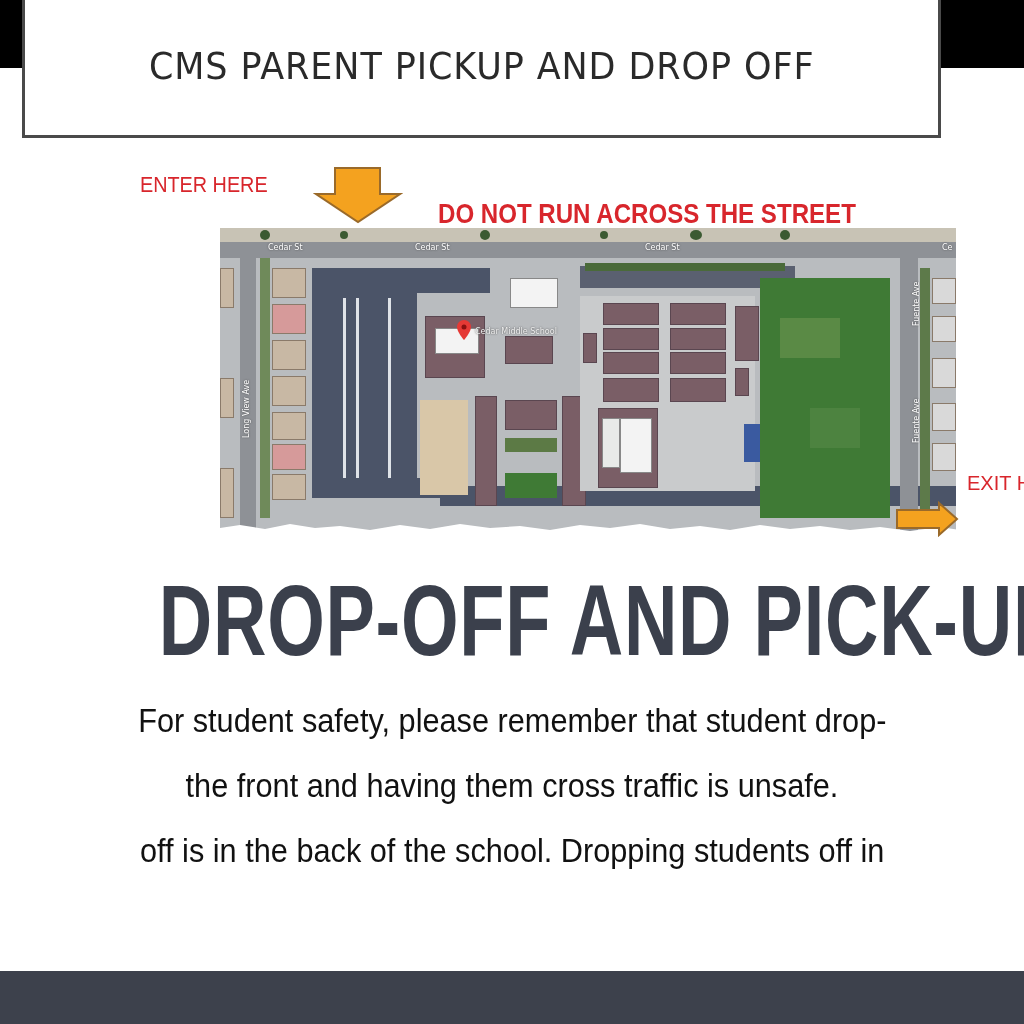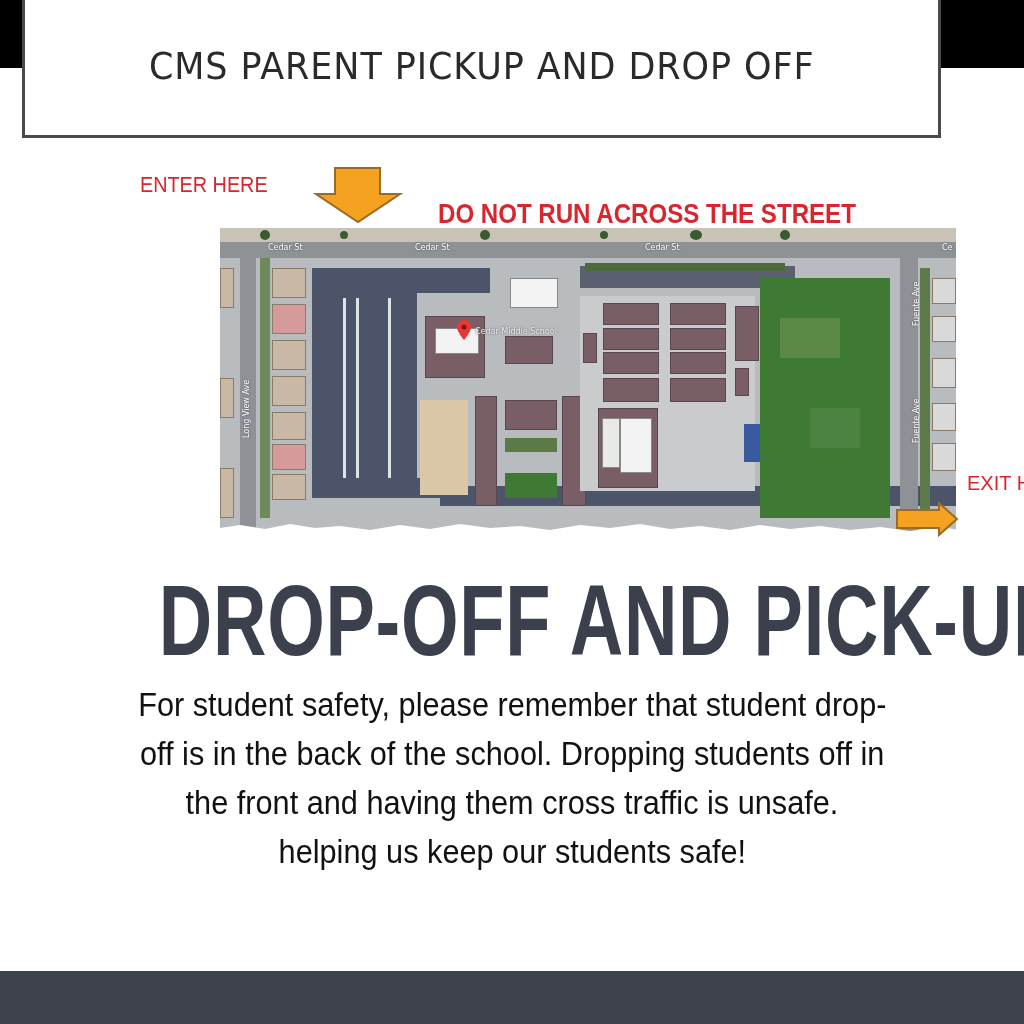--- a/index.html
+++ b/index.html
@@ -49,21 +49,21 @@
     position: absolute; left: 0; top: 570px; width: 1024px; text-align: center;
     font-family: "Liberation Sans", sans-serif; font-weight: bold; font-size: 100px;
     color: #3b404c; letter-spacing: 1px; line-height: 100px;
   }
   .heading span { display: inline-block; transform: scaleX(0.74); white-space: nowrap; }
 
   .body-text {
     position: absolute; left: 20px; top: 680px; width: 984px; text-align: center;
     font-family: "Liberation Sans", sans-serif; font-size: 33px; line-height: 49px; color: #111;
   }
-  .body-text p { margin: 0; }
+  .body-text p { margin: 16px; }
   .body-text span { display: inline-block; transform: scaleX(0.93); white-space: nowrap; }
 
   .bottom-band { position: absolute; left: 0; top: 971px; width: 1024px; height: 53px; background: #3d414c; }
 </style>
 </head>
 <body>
 
 <div class="top-band"></div>
 <div class="title-box">
   <span>CMS PARENT PICKUP AND DROP OFF</span>
@@ -180,18 +180,17 @@
   <polygon points="2,9 44,9 44,2 62,18 44,34 44,27 2,27" fill="#f4a21f" stroke="#9a6a2a" stroke-width="2"></polygon>
 </svg>
 <div class="red-label exit-label">EXIT H</div>
 
 <div class="heading">
   <span>DROP-OFF AND PICK-UP</span>
 </div>
 
 <div class="body-text">
   <p><span>For student safety, please remember that student drop-</span></p>
+  <p><span>the front and having them cross traffic is unsafe.</span></p>
   <p><span>off is in the back of the school. Dropping students off in</span></p>
-  <p><span>the front and having them cross traffic is unsafe.</span></p>
-  <p><span>helping us keep our students safe!</span></p>
 </div>
 
 <div class="bottom-band"></div>
 
 </body></html>

